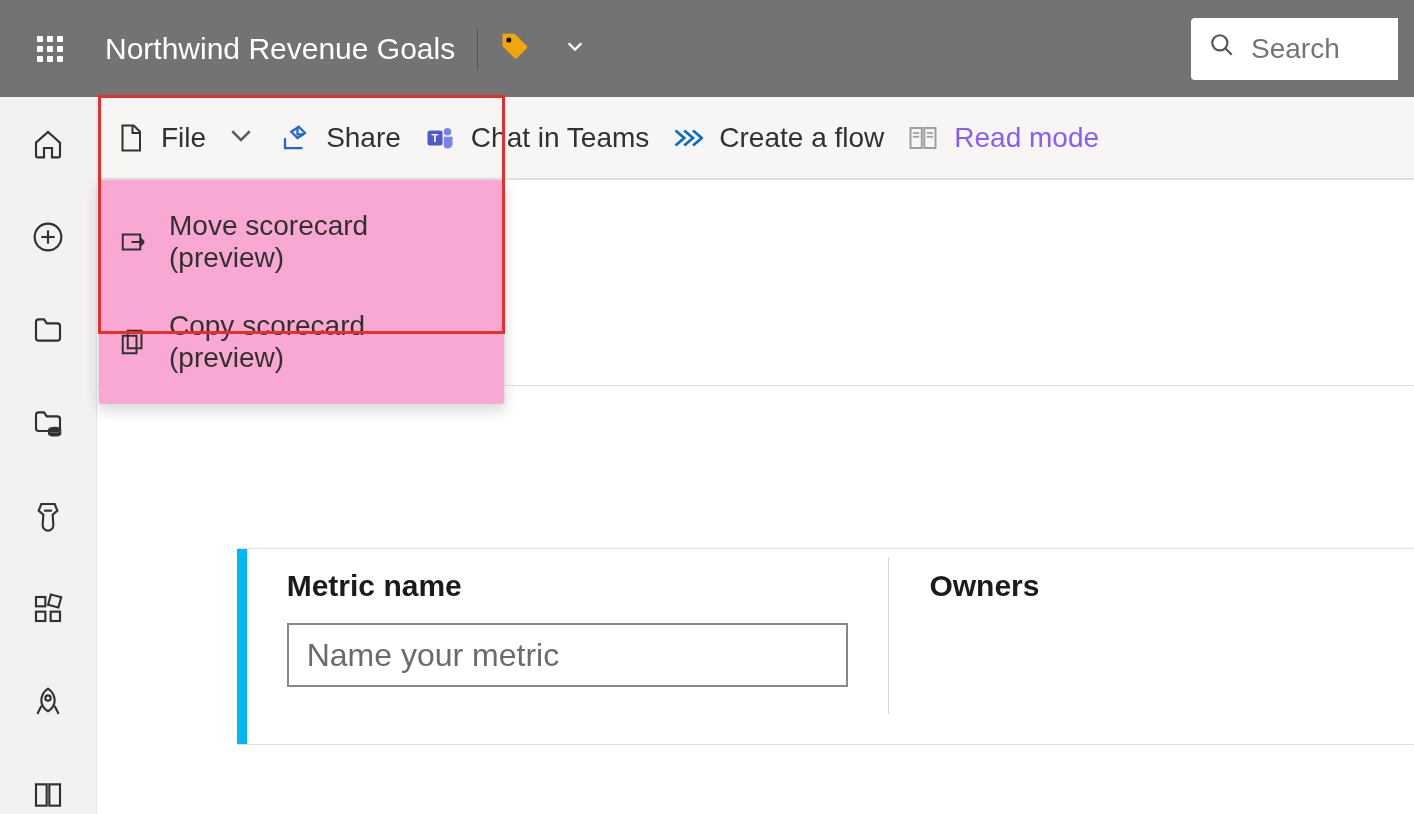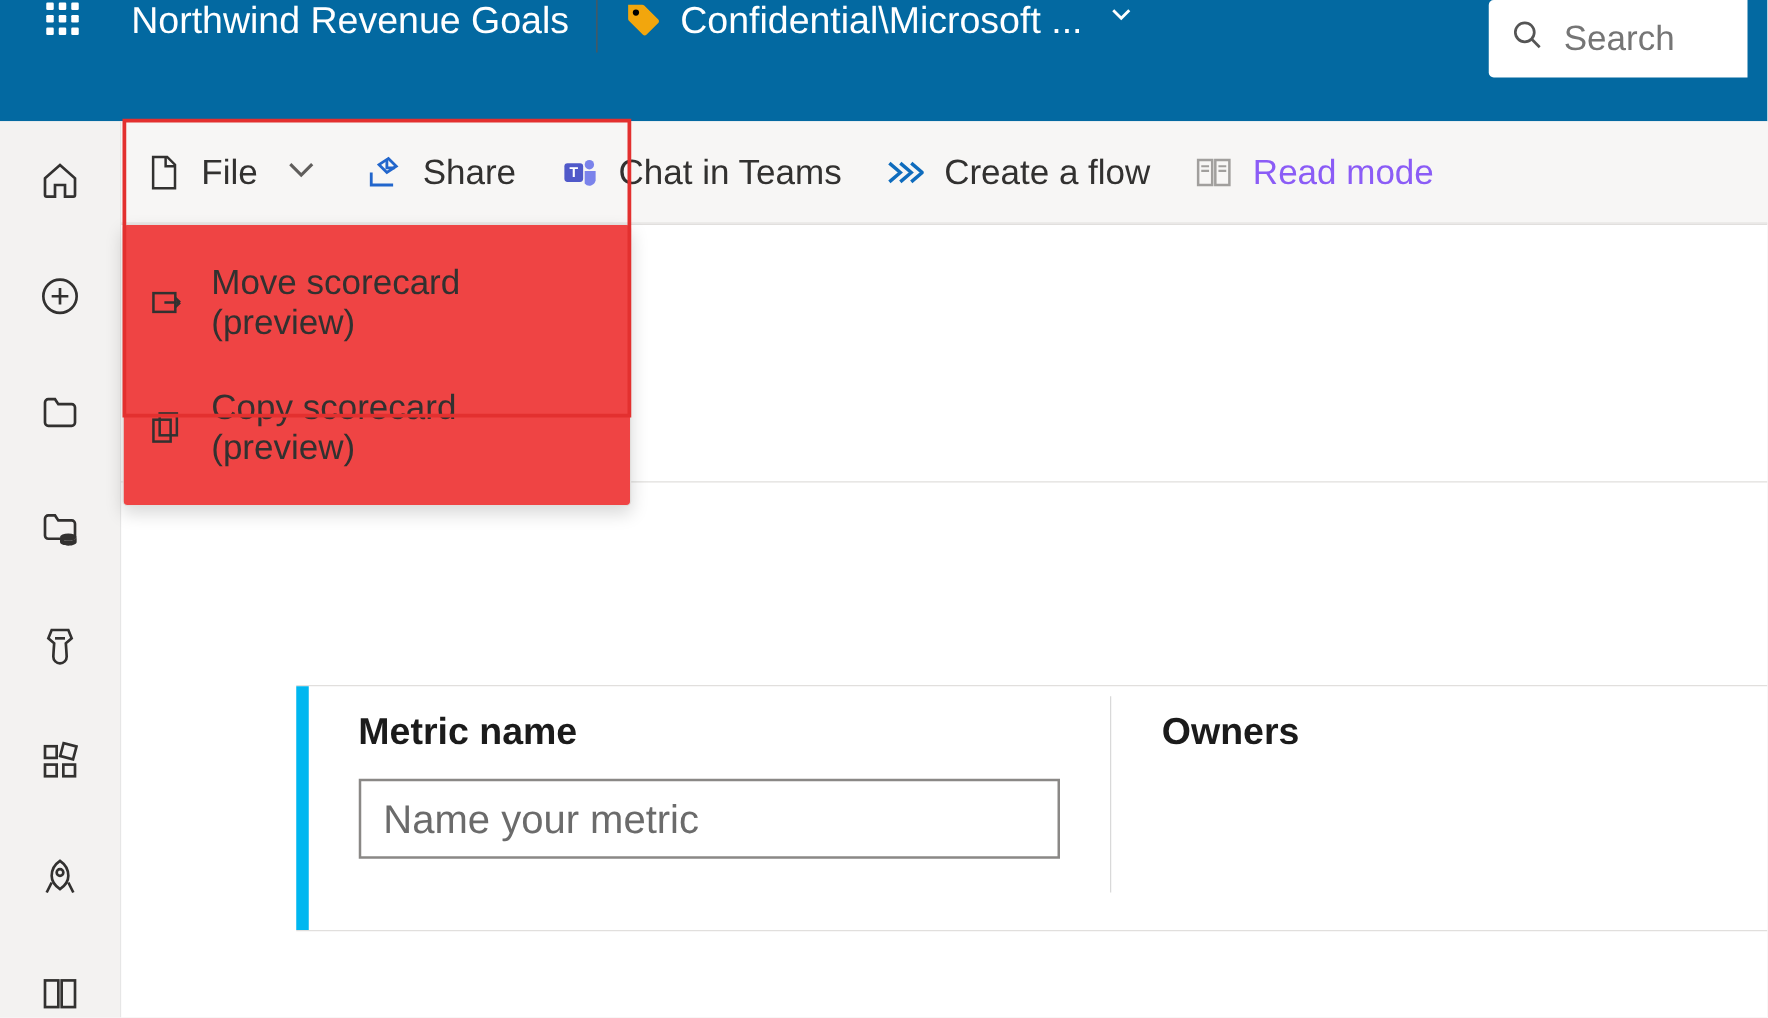--- a/index.html
+++ b/index.html
@@ -7,24 +7,24 @@
     margin: 0; padding: 0;
     width: 1414px; height: 814px;
     font-family: "Segoe UI", Arial, sans-serif;
     background: #f3f2f1;
     overflow: hidden;
   }
 
   
   .topbar {
     height: 97px;
-    background: #0369a1;
+    background: #737373;
     color: #fff;
     display: flex;
-    align-items: flex-start;
+    align-items: center;
     padding: 0 16px;
   }
   .app-launcher {
     width: 30px; height: 30px;
     display: flex; align-items: center; justify-content: center;
     margin-right: 40px; margin-left: 19px;
     cursor: pointer;
   }
   .app-launcher-grid {
     display: grid;
@@ -113,21 +113,21 @@
     position: relative;
   }
 
   .ribbon {
     height: 82px;
     border-bottom: 1px solid #e1dfdd;
     display: flex;
     align-items: center;
     padding: 0 18px;
     background: #f7f6f5;
-    gap: 36px;
+    gap: 24px;
   }
   .ribbon-item {
     display: flex;
     align-items: center;
     gap: 16px;
     font-size: 28px;
     color: #323130;
     cursor: pointer;
     white-space: nowrap;
   }
@@ -192,21 +192,21 @@
     outline: none;
   }
   .text-input::placeholder { color: #6b6b6b; }
 
   
   .file-menu {
     position: absolute;
     top: 0;
     left: 0;
     width: 407px;
-    background: #ef4444;
+    background: #f9a8d4;
     border: 1px solid #e1dfdd;
     border-radius: 4px;
     box-shadow: 0 6px 14px rgba(0,0,0,0.15);
     padding: 12px 0;
     z-index: 5;
   }
   .file-menu-item {
     display: flex;
     align-items: center;
     gap: 20px;
@@ -253,21 +253,20 @@
     </div>
   </div>
   <span class="doc-title">Northwind Revenue Goals</span>
   <div class="vline"></div>
   <span class="tag-icon">
     <svg viewBox="0 0 24 24" width="30" height="30">
         <path fill="#f2a60d" d="M2 3l9 0c.5 0 1 .2 1.3.5l9 9c.6.6.6 1.6 0 2.2l-7.6 7.6c-.6.6-1.6.6-2.2 0l-9-9C2.2 13 2 12.5 2 12V3z"></path>
         <circle cx="7" cy="8" r="2" fill="#000"></circle>
       </svg>
   </span>
-  <span class="classification-text">Confidential\Microsoft ...</span>
   <span class="chev-down">
     <svg viewBox="0 0 24 24" width="22" height="22">
         <path fill="none" stroke="#fff" stroke-width="2.5" d="M5 9l7 7 7-7"></path>
       </svg>
   </span>
   <div class="spacer"></div>
   <div class="search-box">
     <span class="mag">
       <svg viewBox="0 0 24 24" width="26" height="26">
           <circle cx="10" cy="10" r="7" fill="none" stroke="#555" stroke-width="2"></circle>

